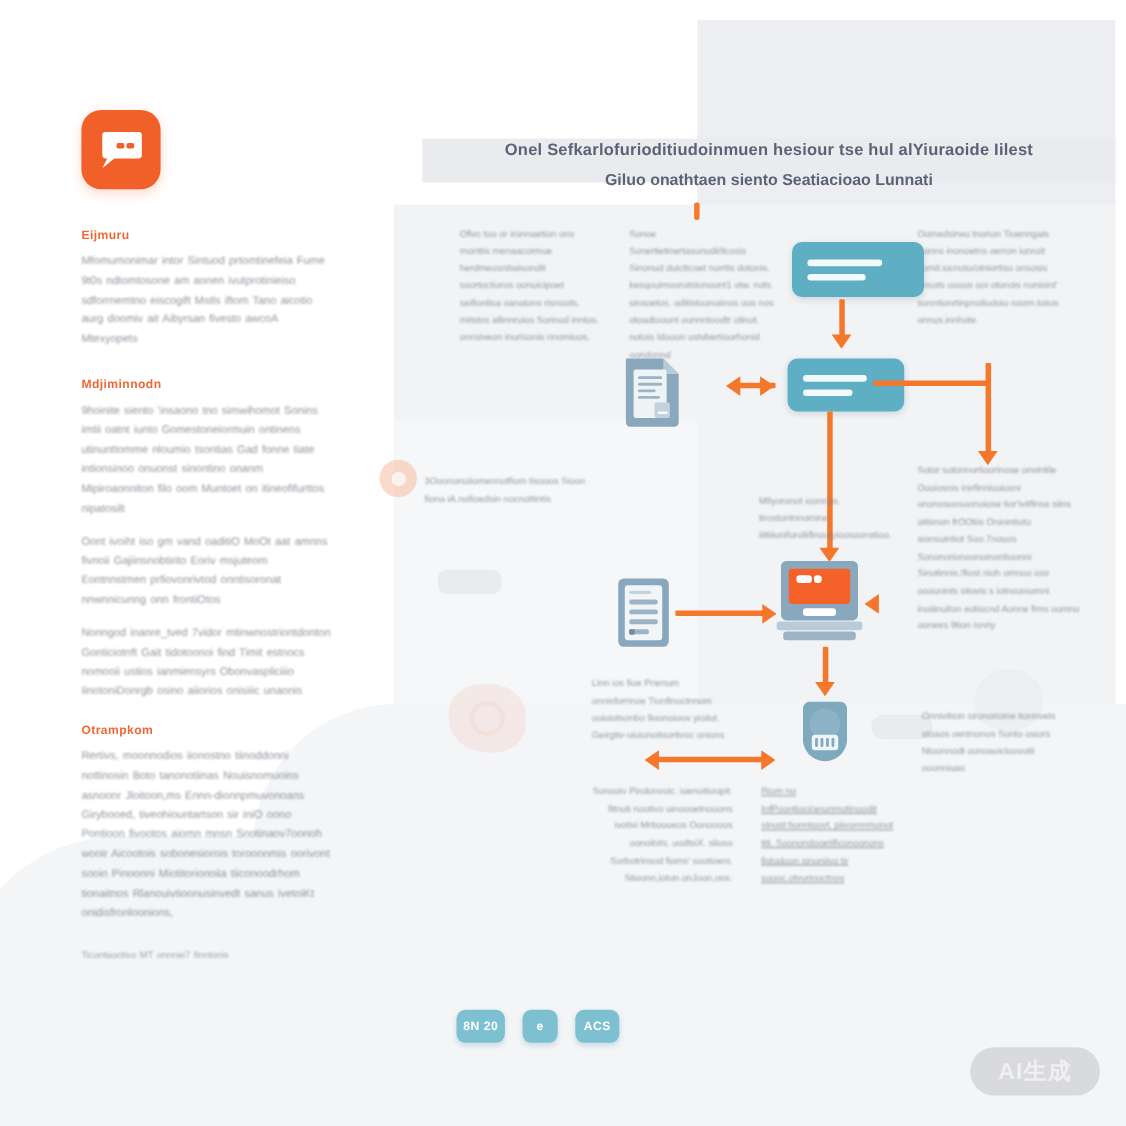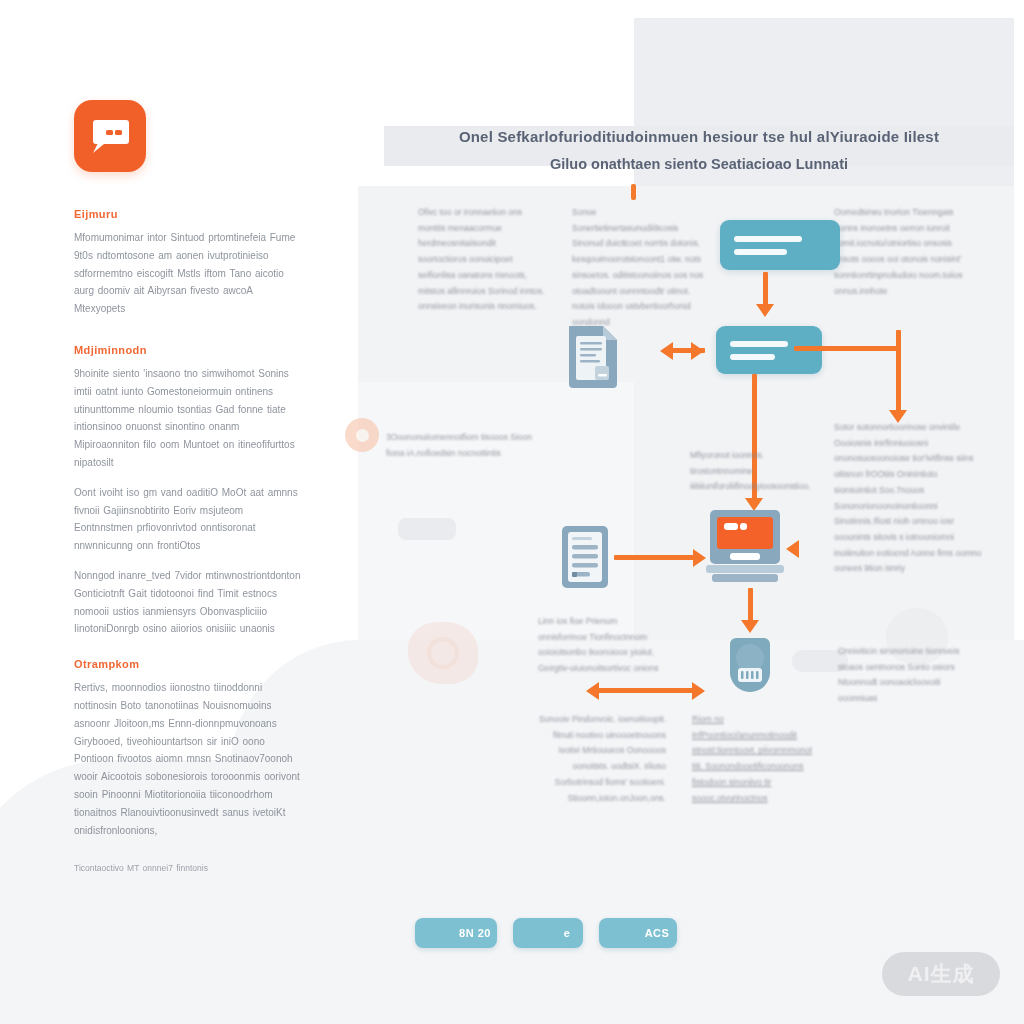--- a/index.html
+++ b/index.html
@@ -205,21 +205,20 @@
   }
   .tool-btn{
     background:#7cc0d2;
     border-radius:8px;
     display:flex;align-items:center;justify-content:center;
     color:#ffffff;
     font-size:11px;font-weight:bold;
     filter:blur(.45px);
     box-shadow:0 2px 5px rgba(90,150,170,.25);
     letter-spacing:.5px;
-    padding-left:38px;
   }
   .tool-btn.b1{width:44px;height:30px;}
   .tool-btn.b2{width:32px;height:30px;}
   .tool-btn.b3{width:40px;height:30px;}
 
   
   .watermark{
     position:absolute;
     left:882px; top:952px;
     width:118px;height:44px;

